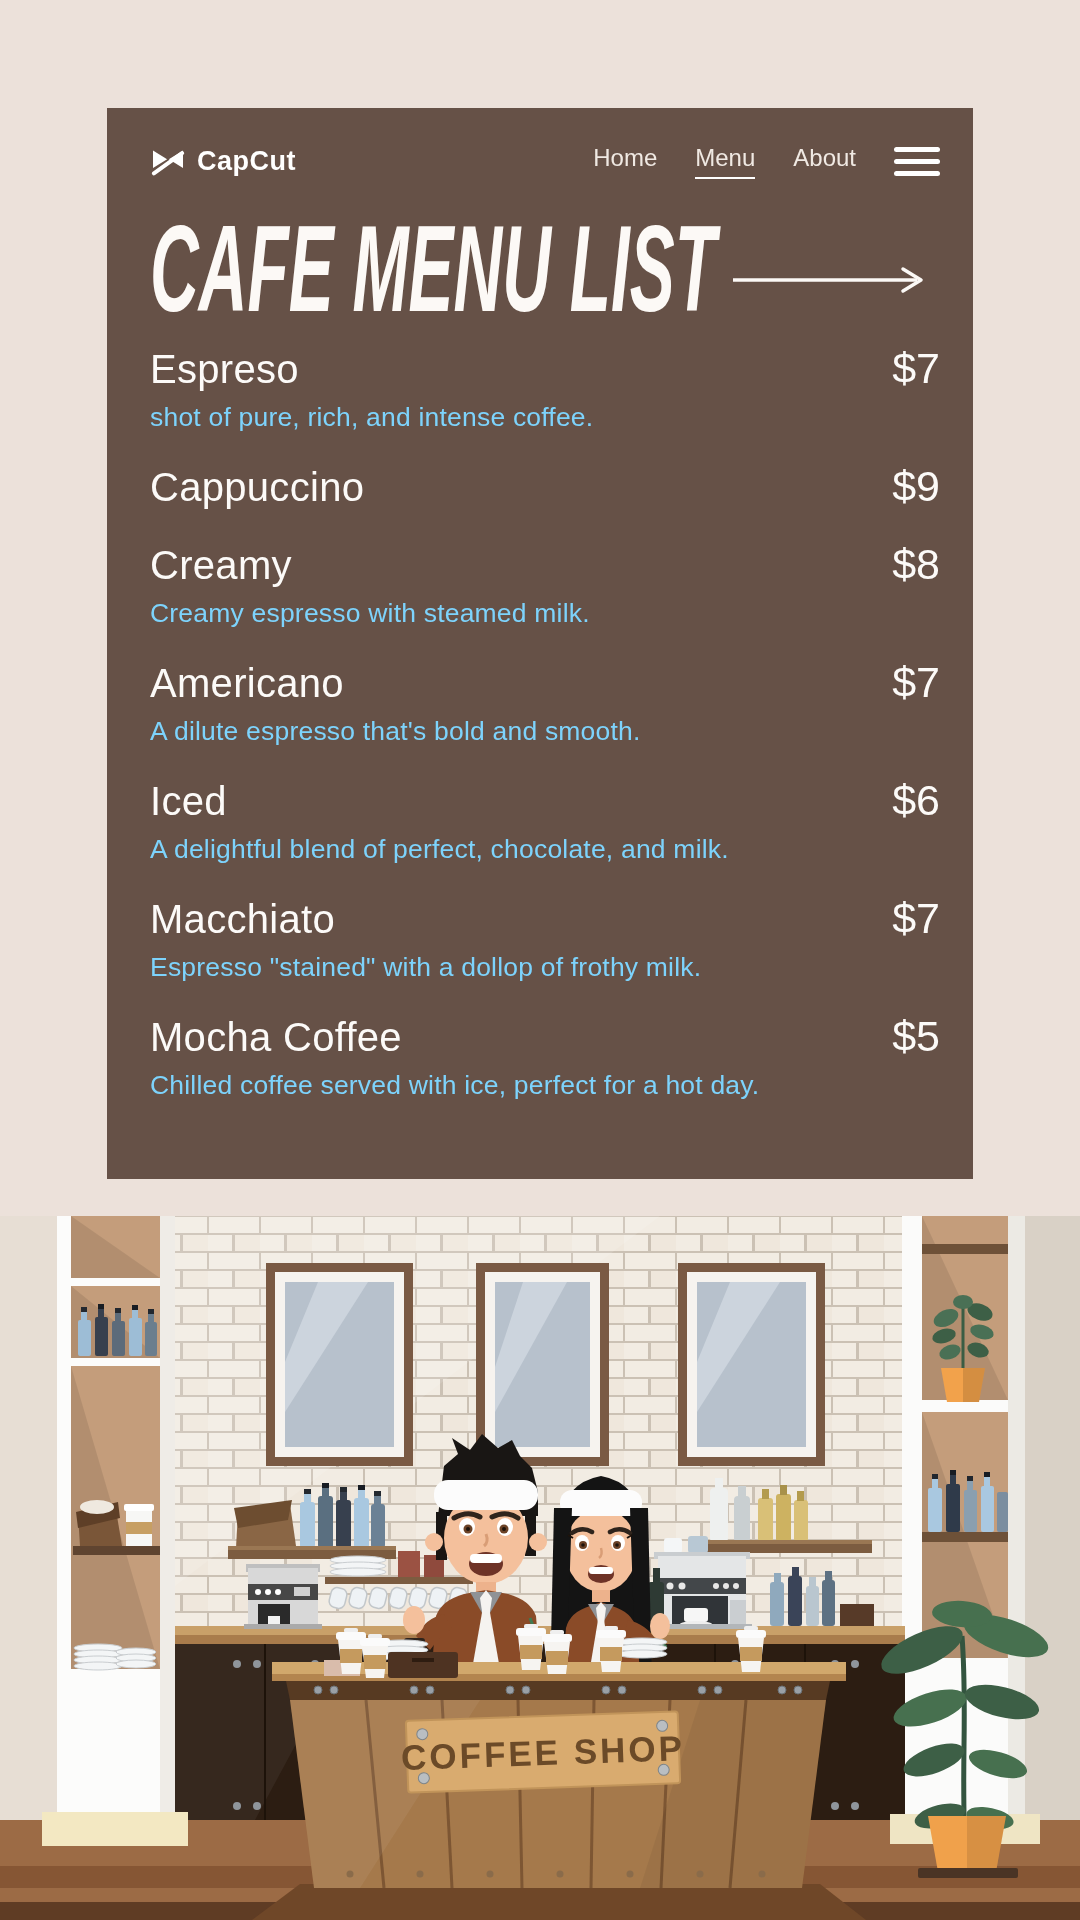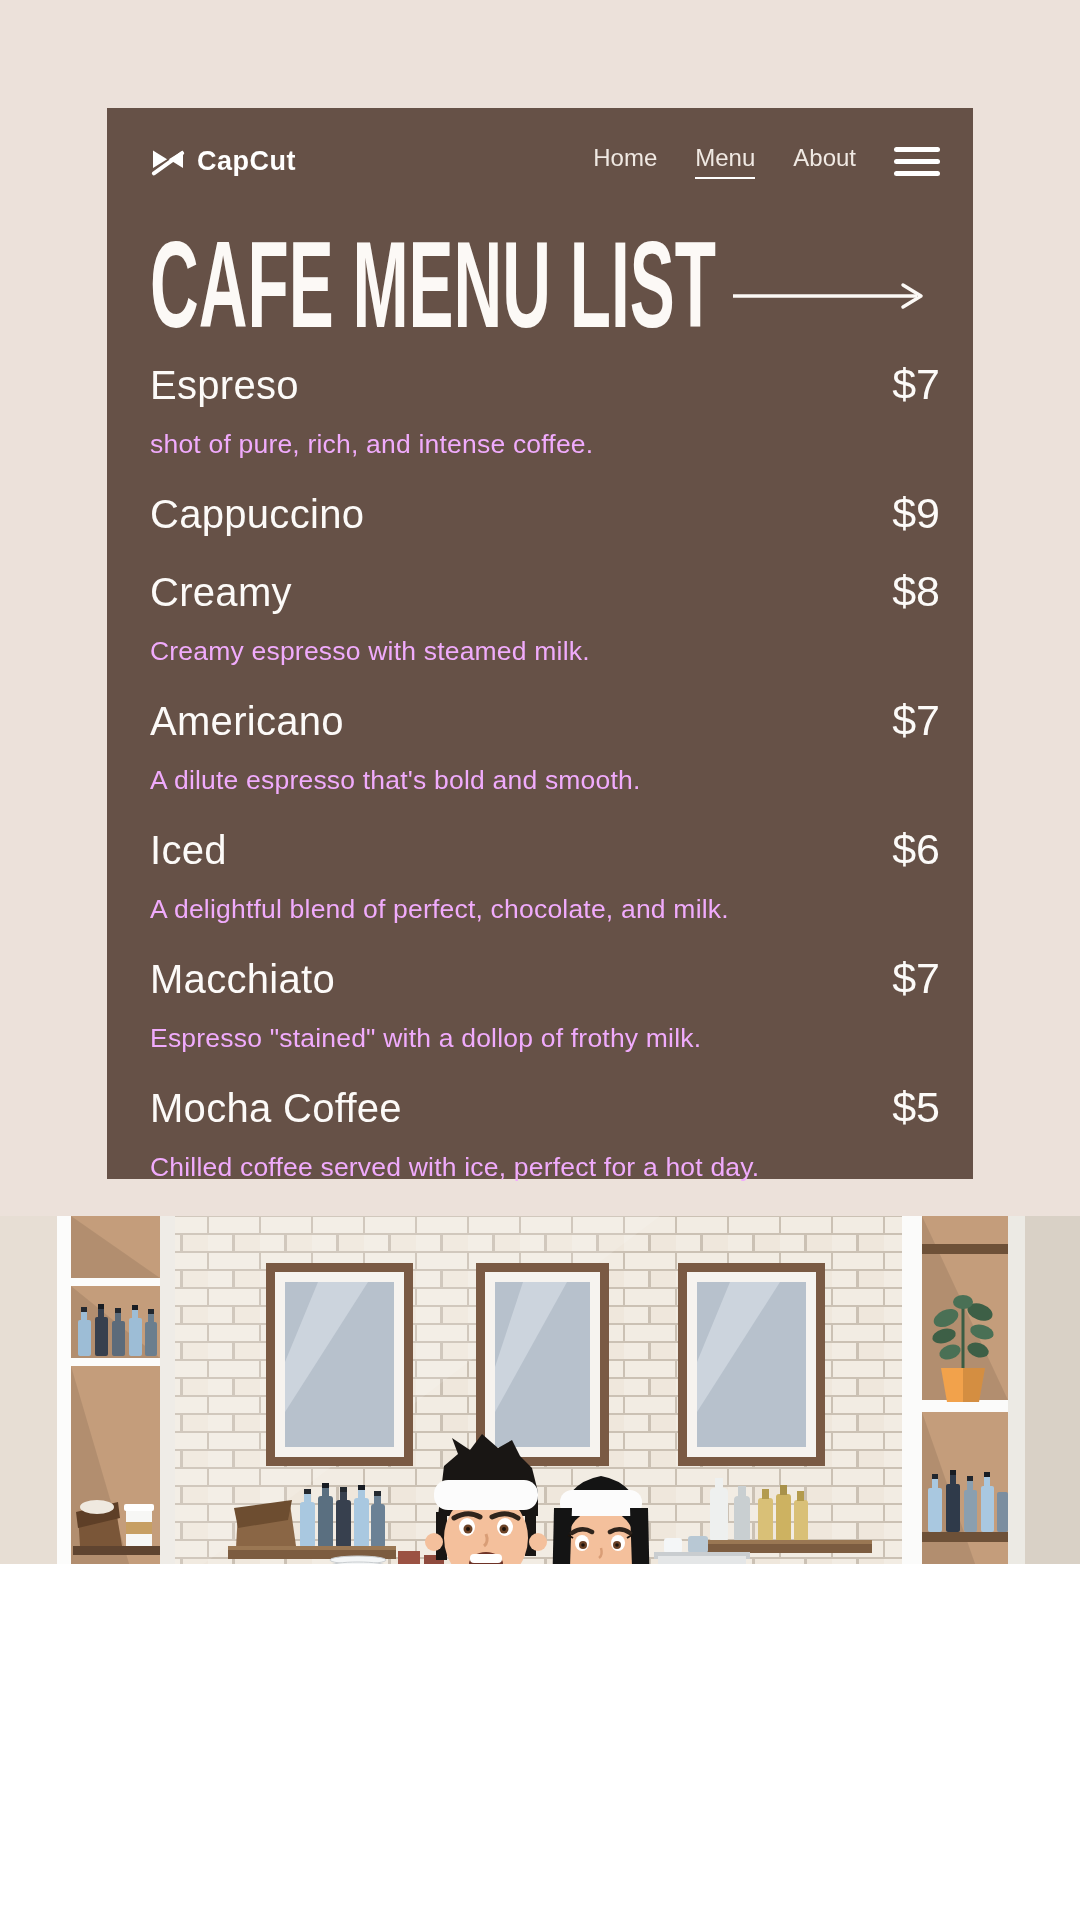--- a/index.html
+++ b/index.html
@@ -1,35 +1,35 @@
 <!DOCTYPE html>
 <html><head>
 <meta charset="utf-8">
 <style>
   html,body{margin:0;padding:0;}
-  .page{position:relative;width:1080px;height:1564px;background:#ece1da;overflow:hidden;
+  .page{position:relative;width:1080px;height:1920px;background:#ece1da;overflow:hidden;
         font-family:"Liberation Sans",sans-serif;}
   
   .card{position:absolute;left:107px;top:108px;width:866px;height:1071px;background:#665147;color:#fbf8f5;}
   .card-inner{padding:30px 33px 0 43px;}
   .header-row{display:flex;align-items:center;justify-content:space-between;height:46px;}
   .brand{display:flex;align-items:center;gap:11px;font-size:27px;font-weight:bold;letter-spacing:.5px;color:#fff;}
   .nav{display:flex;align-items:center;gap:38px;font-size:24px;color:#f0e9e3;}
   .nav-item{cursor:pointer;padding-bottom:5px;border-bottom:2px solid transparent;}
   .nav-item.active{border-bottom:2px solid #fff;}
   .hamburger{display:flex;flex-direction:column;gap:7px;width:46px;cursor:pointer;}
   .hamburger span{display:block;height:5px;border-radius:3px;background:#fff;}
-  .title-row{display:flex;align-items:center;margin-top:36px;height:132px;}
+  .title-row{display:flex;align-items:center;margin-top:20px;height:132px;font-style:italic;}
   .title-arrow{margin-left:auto;margin-right:4px;transform:translateY(10px);}
   .menu-list{margin-top:8px;}
   .menu-item{margin-bottom:29px;}
   .name-row{display:flex;justify-content:space-between;align-items:baseline;}
   .item-name{font-size:40px;font-weight:400;letter-spacing:.3px;color:#fcfaf8;}
   .item-price{font-size:43px;font-weight:400;color:#fcfaf8;}
-  .item-desc{font-size:26.5px;margin-top:20px;color:#f0abfc;letter-spacing:.2px;}
+  .item-desc{font-size:26.5px;margin-top:9px;color:#7dd3fc;letter-spacing:.2px;}
   
   .scene{position:absolute;left:0;top:1216px;width:1080px;height:704px;}
 </style>
 </head>
 <body>
 
 <div class="page">
 
   <div class="card">
     <div class="card-inner">

